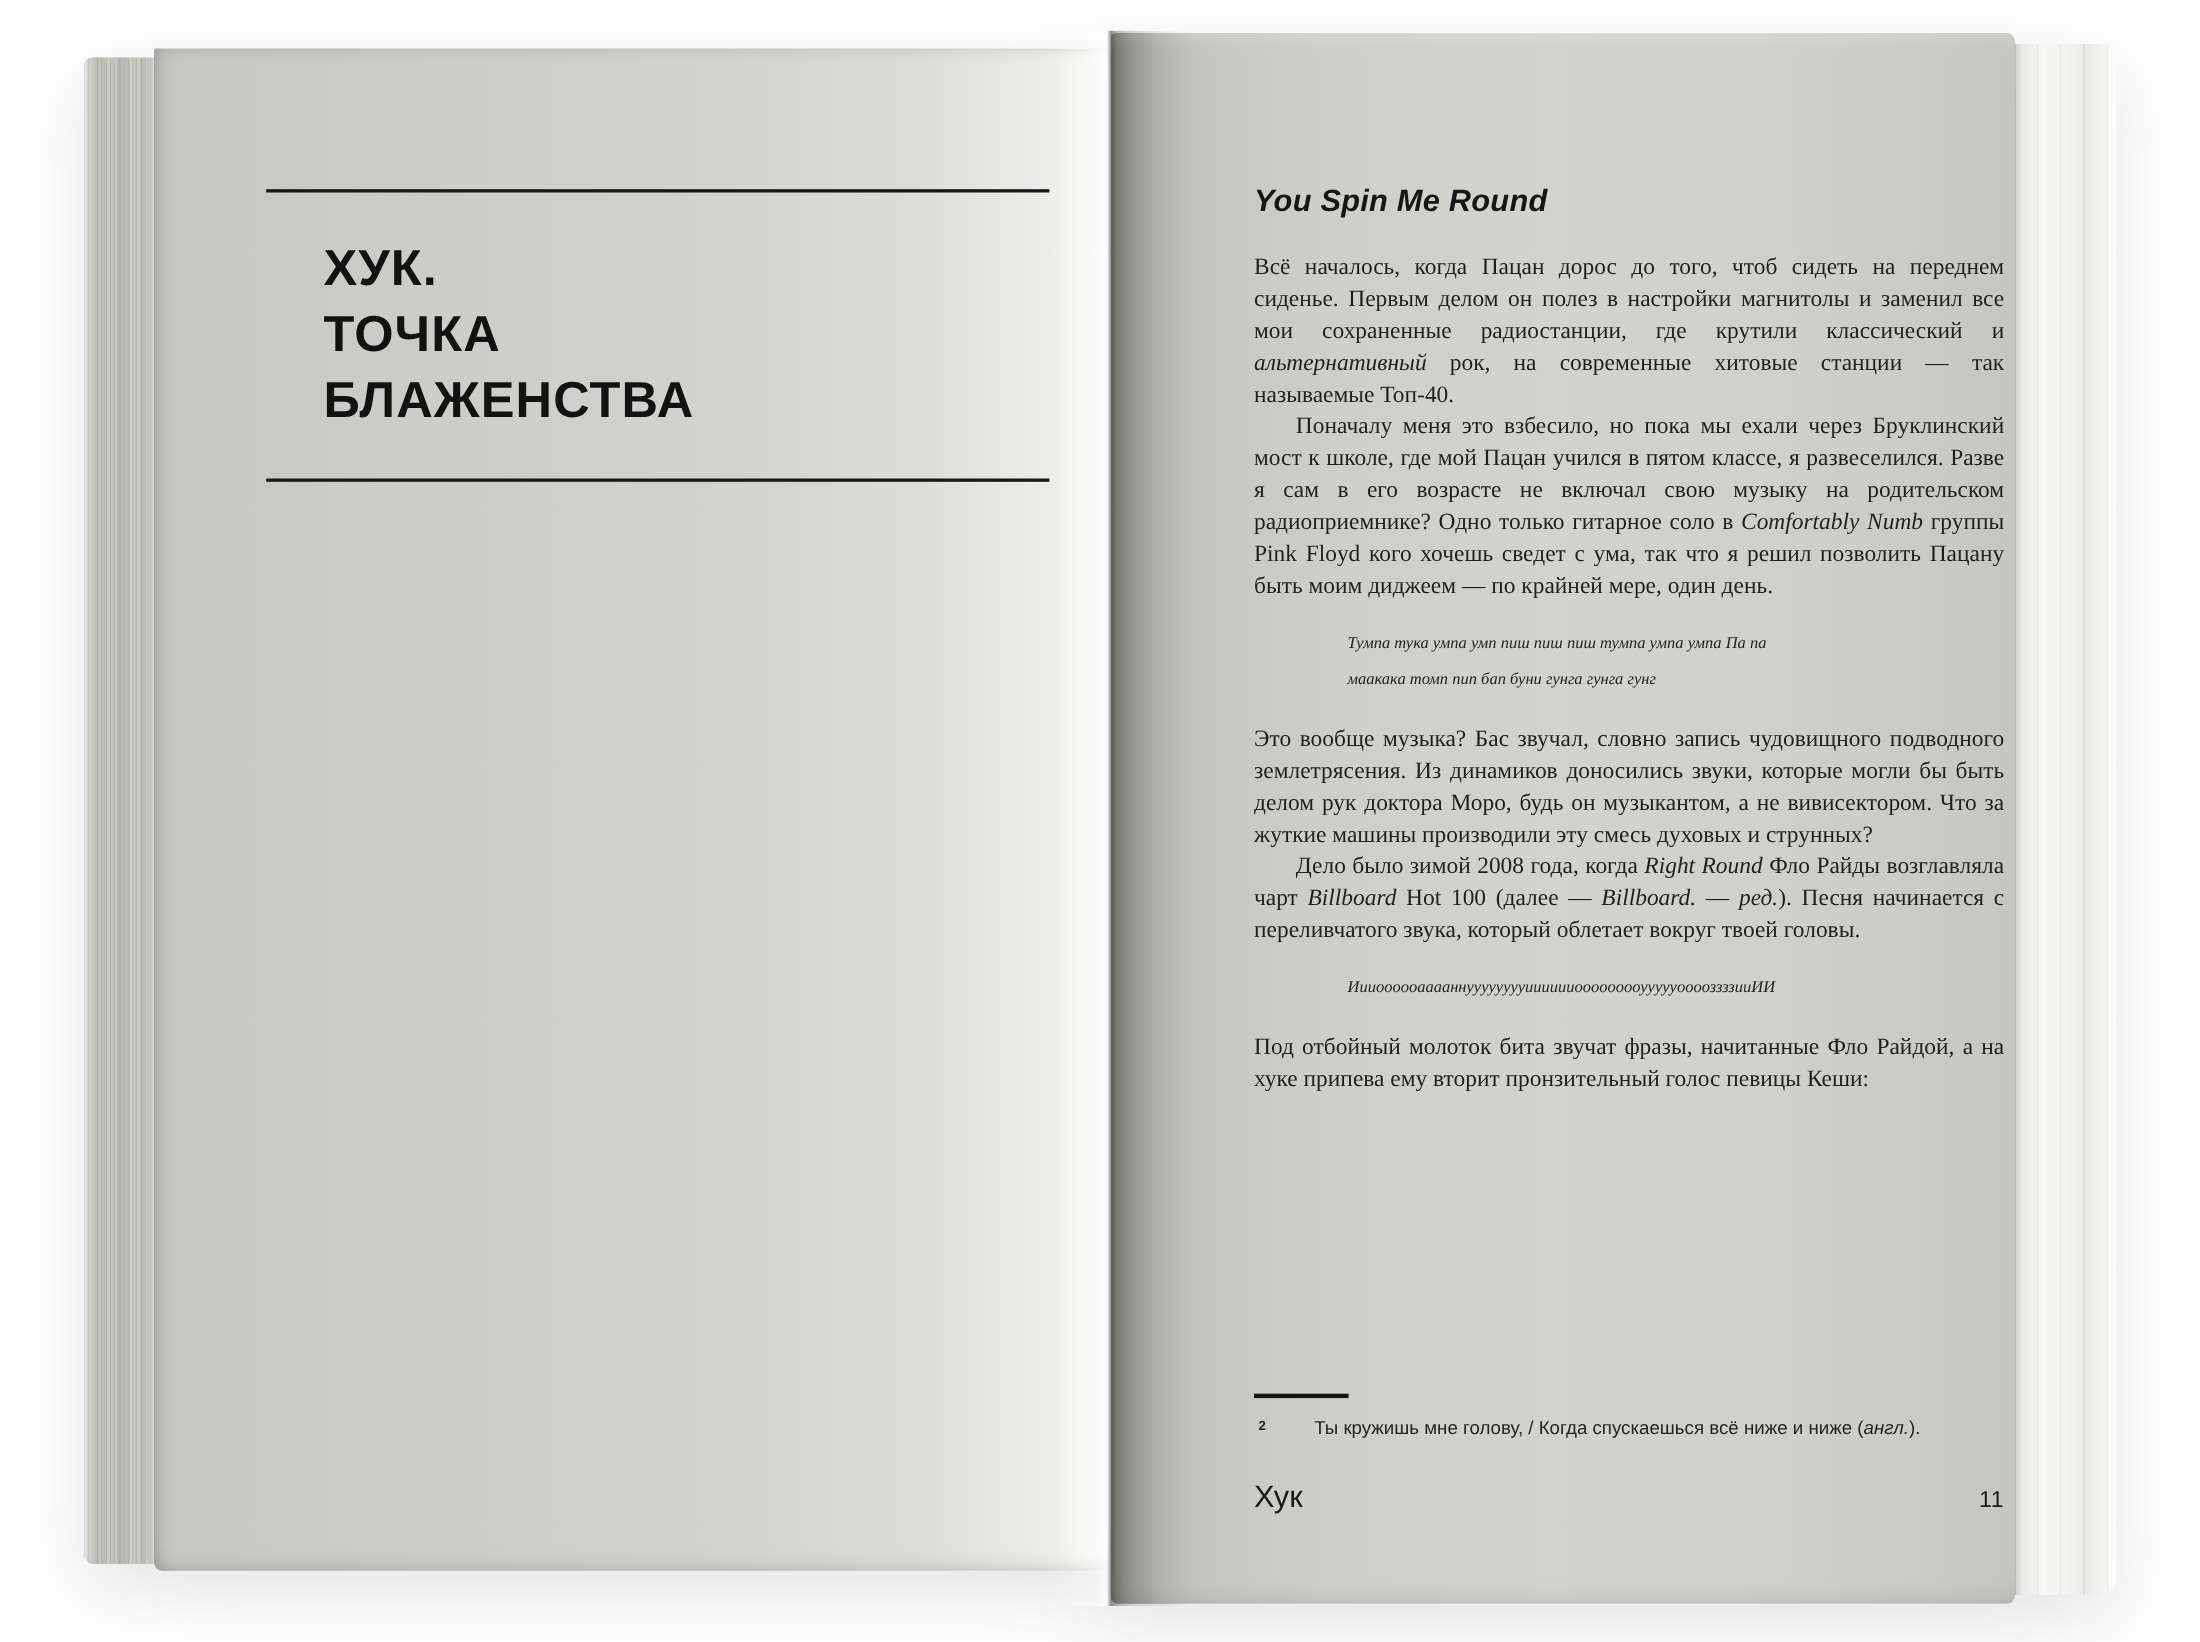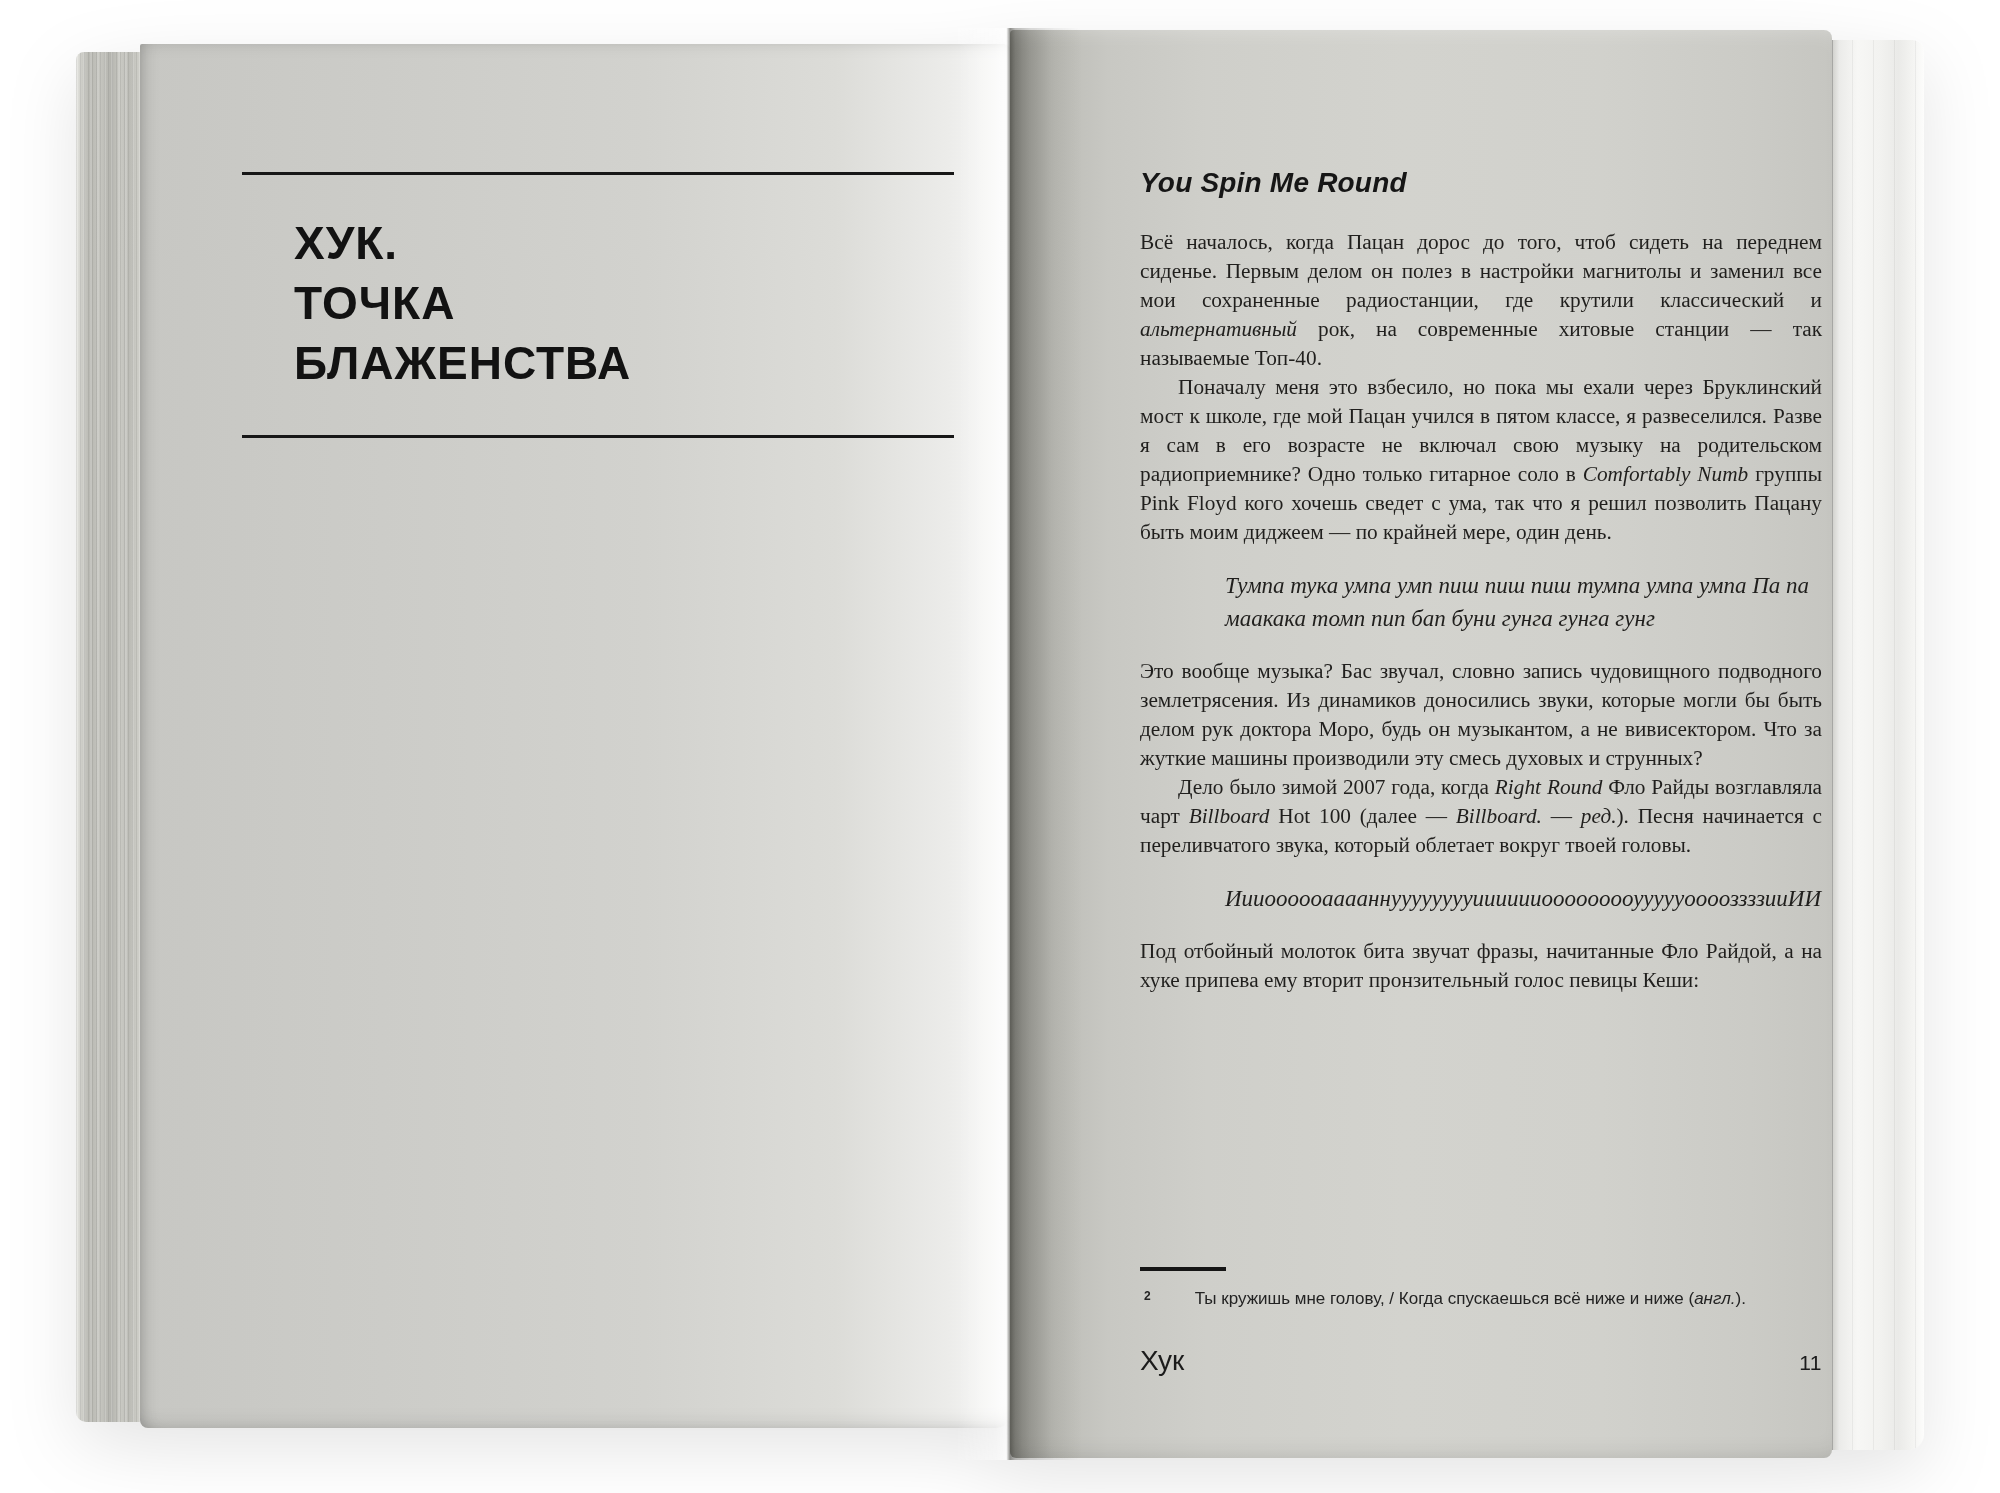--- a/index.html
+++ b/index.html
@@ -69,21 +69,21 @@
     font-size:28px;line-height:30px;letter-spacing:0.2px;color:#161616;
   }
   .page-body{
     font-family:"Liberation Serif",serif;
     font-size:21.3px;line-height:29px;text-align:justify;color:#201f1d;margin-top:28px;
   }
   .page-body p{margin:0;}
   .page-body p.indent{text-indent:38px;}
   .quote{
     margin:22px 0 22px 85px;
-    font-style:italic;font-size:23px;line-height:33px;text-align:left;
+    font-style:italic;font-size:15px;line-height:33px;text-align:left;
   }
   .page-body sup, .quote sup{font-size:0.62em;line-height:0;vertical-align:super;}
 
   .footnote-rule{position:absolute;left:130px;top:1237px;width:86px;height:4px;background:#151515;z-index:10;}
   .footnote{
     position:absolute;left:130px;top:1258px;width:682px;z-index:10;display:flex;align-items:flex-start;
     font-family:"Liberation Sans",sans-serif;font-size:17px;line-height:22px;color:#232323;
   }
   .fn-marker{font-size:12px;font-weight:700;margin:-3px 44px 0 4px;}
   .page-footer{
@@ -120,21 +120,21 @@
       <div class="right-content">
         <h2 class="section-heading">You Spin Me Round</h2>
         <div class="page-body">
             <p><span>Всё началось, когда Пацан дорос до того, чтоб сидеть на переднем сиденье. Первым делом он полез в настройки магнитолы и заменил все мои сохраненные радиостанции, где крутили классический и </span><i>альтернативный</i><span> рок, на современные хитовые станции — так называемые Топ-40.</span></p>
             <p class="indent"><span>Поначалу меня это взбесило, но пока мы ехали через Бруклинский мост к школе, где мой Пацан учился в пятом классе, я развеселился. Разве я сам в его возрасте не включал свою музыку на родительском радиоприемнике? Одно только гитарное соло в </span><i>Comfortably Numb</i><span> группы Pink Floyd кого хочешь сведет с ума, так что я решил позволить Пацану быть моим диджеем — по крайней мере, один день.</span></p>
             <div class="quote">
               <div><span>Тумпа тука умпа умп пиш пиш пиш тумпа умпа умпа Па па</span></div>
               <div><span>маакака томп пип бап буни гунга гунга гунг</span></div>
             </div>
             <p><span>Это вообще музыка? Бас звучал, словно запись чудовищного подводного землетрясения. Из динамиков доносились звуки, которые могли бы быть делом рук доктора Моро, будь он музыкантом, а не вивисектором. Что за жуткие машины производили эту смесь духовых и струнных?</span></p>
-            <p class="indent"><span>Дело было зимой 2007 года, когда </span><i>Right Round</i><span> Фло Райды возглавляла чарт </span><i>Billboard</i><span> Hot 100 (далее — </span><i>Billboard.</i><span> — </span><i>ред.</i><span>). Песня начинается с переливчатого звука, который облетает вокруг твоей головы.</span></p>
+            <p class="indent"><span>Дело было зимой 2008 года, когда </span><i>Right Round</i><span> Фло Райды возглавляла чарт </span><i>Billboard</i><span> Hot 100 (далее — </span><i>Billboard.</i><span> — </span><i>ред.</i><span>). Песня начинается с переливчатого звука, который облетает вокруг твоей головы.</span></p>
             <div class="quote">
               <div><span>ИииоооооааааннууууууууииииииооооооооуууууооооззззииИИ</span></div>
             </div>
             <p><span>Под отбойный молоток бита звучат фразы, начитанные Фло Райдой, а на хуке припева ему вторит пронзительный голос певицы Кеши:</span></p>
           </div>
       </div>
 
       <div class="footnote-rule"></div>
       <div class="footnote">
         <span class="fn-marker">2</span>

